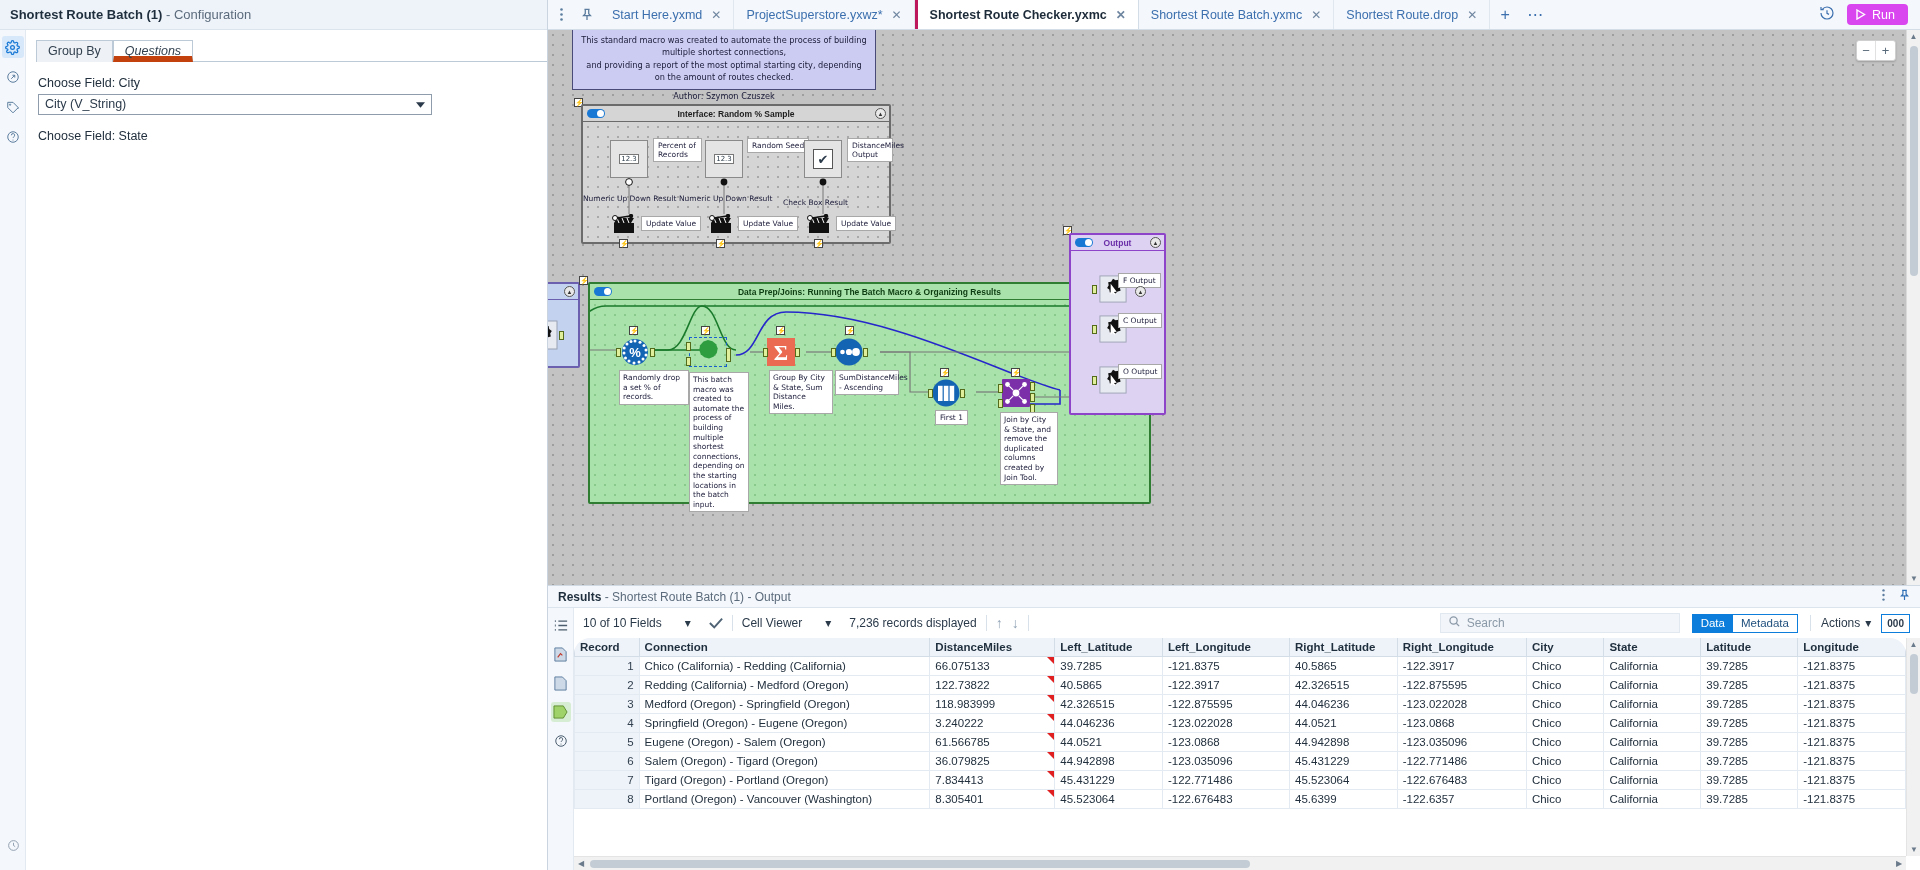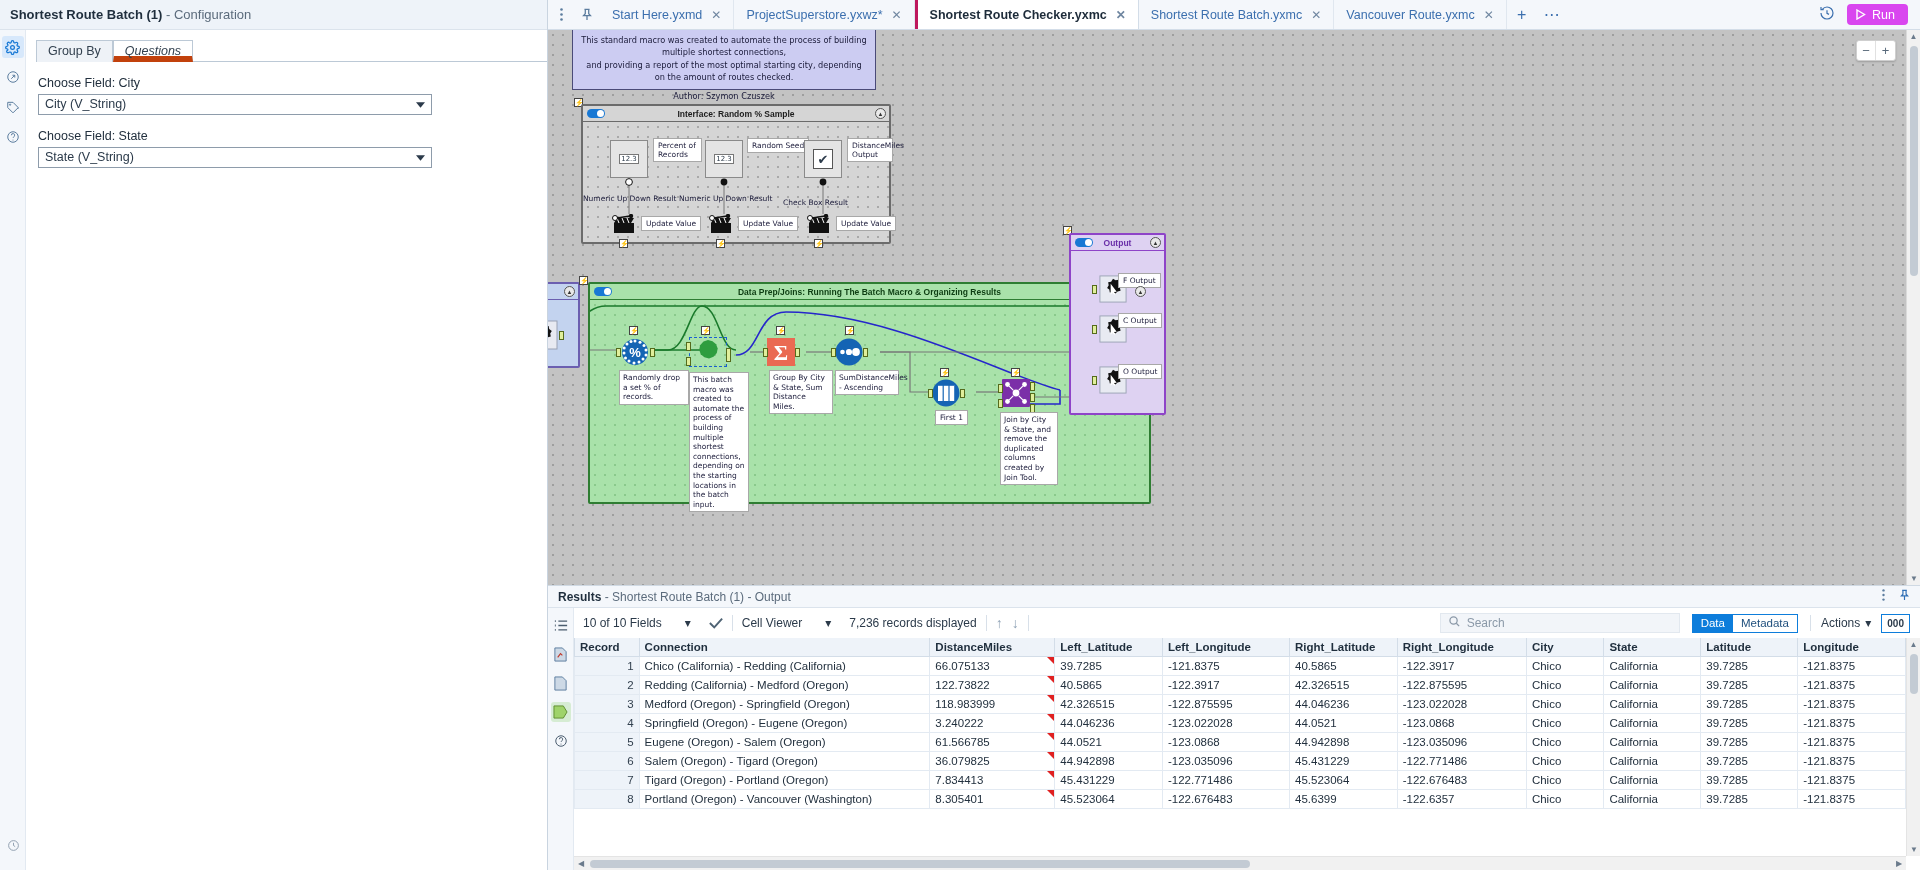--- a/index.html
+++ b/index.html
@@ -272,20 +272,21 @@
   #actions-btn { display: flex; align-items: center; gap: 5px; padding: 0 10px; cursor: pointer; }
   #zero-btn {
     border: 1px solid #0d7ddb; height: 19px; padding: 0 5px;
     display: flex; align-items: center; font-size: 10px; font-weight: bold;
     margin-right: 10px; cursor: pointer;
   }
 
   #grid-wrap {
     position: absolute; left: 26px; right: 14px; top: 52px; bottom: 14px;
     overflow: hidden;
+    border-radius: 16px;
   }
   table.grid { border-collapse: collapse; width: 100%; table-layout: fixed; font-size: 11.5px; }
   table.grid th {
     background: #eef3f9; border: 1px solid #d3dde8; border-top: none;
     font-weight: bold; text-align: left; padding: 3px 5px; height: 18px;
     color: #1f2e3d; white-space: nowrap;
   }
   table.grid td {
     border: 1px solid #e3eaf2; padding: 3px 5px; height: 18px;
     white-space: nowrap; overflow: hidden; color: #22303e;
@@ -376,28 +377,20 @@
           <span class="chev">
             <svg width="9" height="6" viewBox="0 0 10 6">
                 <path d="M0 0l5 6 5-6z" fill="#2b3a4a"></path>
               </svg>
           </span>
         </div>
       </div>
 
       <div class="field-group">
         <div class="field-label">Choose Field: State</div>
-        <div class="field-select">
-          <span>State (V_String)</span>
-          <span class="chev">
-            <svg width="9" height="6" viewBox="0 0 10 6">
-                <path d="M0 0l5 6 5-6z" fill="#2b3a4a"></path>
-              </svg>
-          </span>
-        </div>
       </div>
     </div>
   </div>
 
   <div id="tabbar">
     <div class="tb-icon">
       <svg width="3" height="13" viewBox="0 0 3 13" fill="#5b7c9e">
         <circle cx="1.5" cy="1.5" r="1.3"></circle>
           <circle cx="1.5" cy="6.5" r="1.3"></circle>
           <circle cx="1.5" cy="11.5" r="1.3"></circle>
@@ -418,21 +411,21 @@
     </div>
     <div class="wtab active">
       <span>Shortest Route Checker.yxmc</span>
       <span class="x">✕</span>
     </div>
     <div class="wtab">
       <span>Shortest Route Batch.yxmc</span>
       <span class="x">✕</span>
     </div>
     <div class="wtab">
-      <span>Vancouver Route.yxmc</span>
+      <span>Shortest Route.drop</span>
       <span class="x">✕</span>
     </div>
     <div class="tb-plus">+</div>
     <div class="tb-more">⋯</div>
     <div id="tb-right">
       <span>
         <svg width="16" height="16" viewBox="0 0 24 24" fill="none" stroke="#3b6fae" stroke-width="1.8">
           <path d="M3 12a9 9 0 109-9 9 9 0 00-7 3.4"></path>
             <path d="M3 3v4h4"></path>
             <path d="M12 8v4.5l3 1.6"></path>

